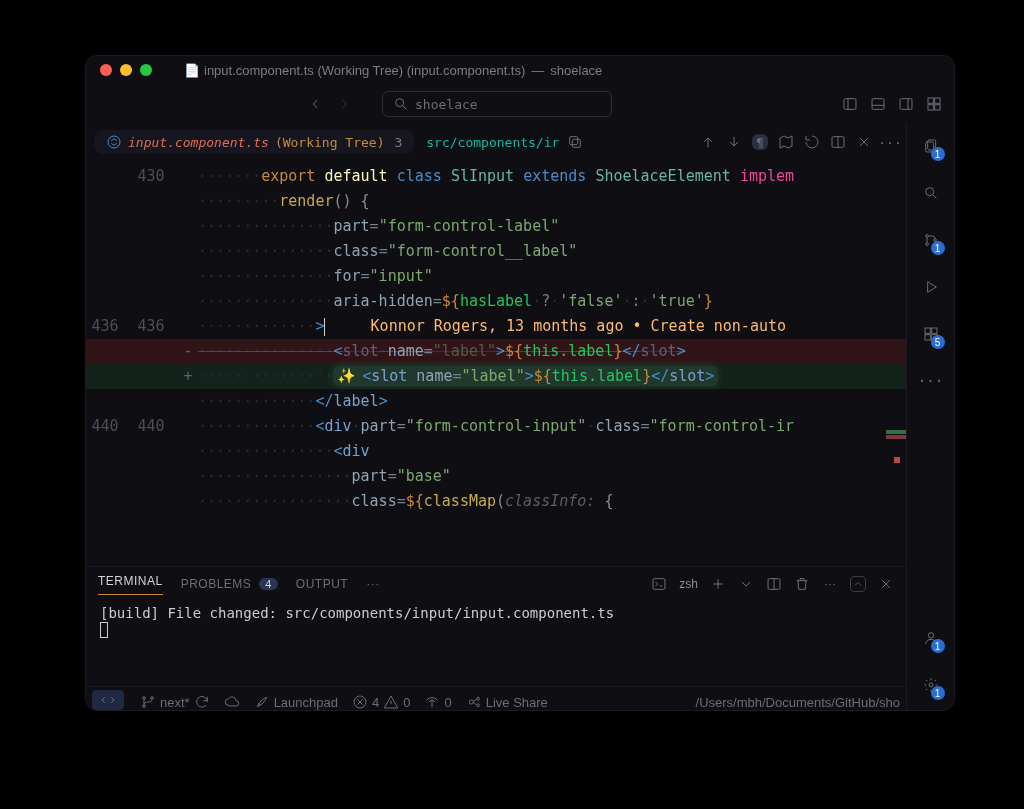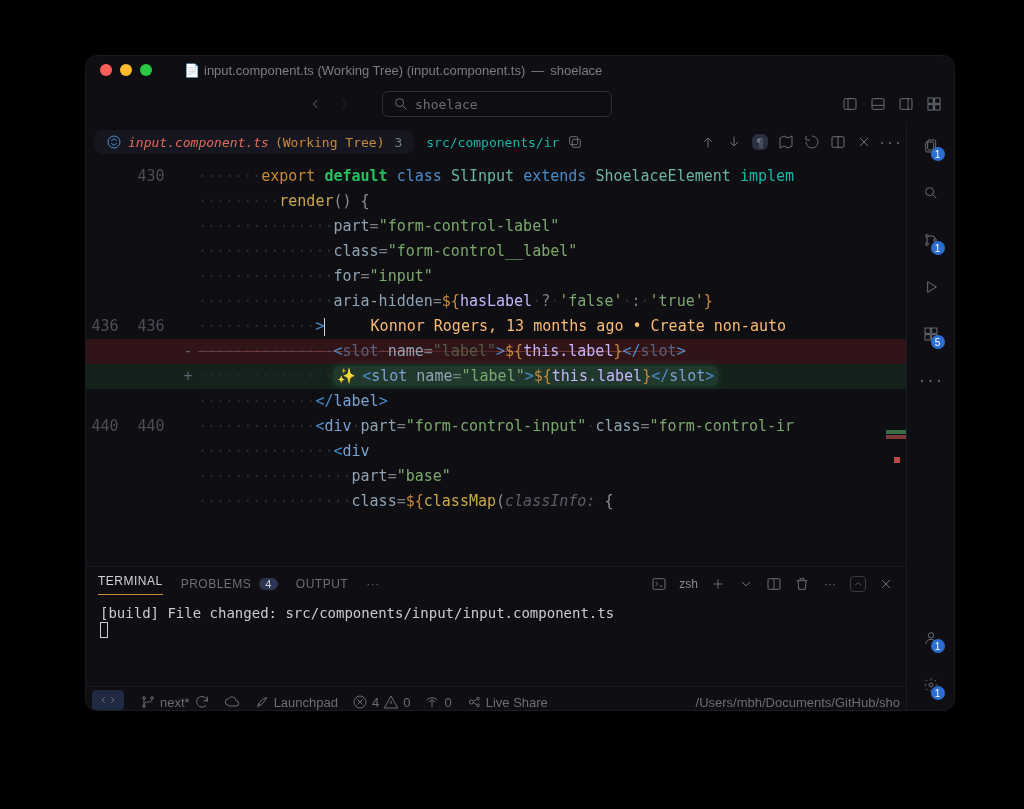--- a/index.html
+++ b/index.html
@@ -110,31 +110,31 @@
     font-size: 15px;
     line-height: 25px;
     position: relative;
   }
   .line { display:flex; white-space:pre; }
   .gA, .gB { width:46px; text-align:center; color:#4c4f57; padding-right:8px; flex:none;}
   .gutter-sign { width:20px; text-align:center; color:#5e616a; flex:none;}
   .code-text { flex:1; }
   .ws { color:#2b2d36; }
   .kw-export { color:#c88a3a; }
-  .kw-default { color:#22c55e;font-weight:bold; }
+  .kw-default { color:#fef9c3; }
   .kw-class { color:#4a8cc9; }
   .kw-extends { color:#4a8cc9; }
-  .kw-implements { color:#14b8a6;text-align:center; }
+  .kw-implements { color:#ec4899;text-align:center; }
   .classname { color:#6bb5a0; }
   .method { color:#c9a94d; }
   .attr { color:#8fa3b5; }
   .str { color:#7ba86d; }
   .punct { color:#8a8e96; }
   .interp { color:#c88a3a; }
-  .var { color:#c4b5fd; }
+  .var { color:#22c55e; }
   .tag { color:#4a8cc9; }
   .tagname { color:#7ba0d0; }
   .blame { color:#fdba74; }
   .param { color:#5a5e68; font-style:italic;}
   .op { color:#7a7e88;}
 
   .diff-del { background: rgba(150,40,40,.25); }
   .diff-add { background: rgba(40,110,60,.22); }
   .diff-del .code-text{ text-decoration: line-through; text-decoration-color: rgba(220,120,120,.35);}
   .diff-del .str { color:#6d9464; opacity:.55;}

